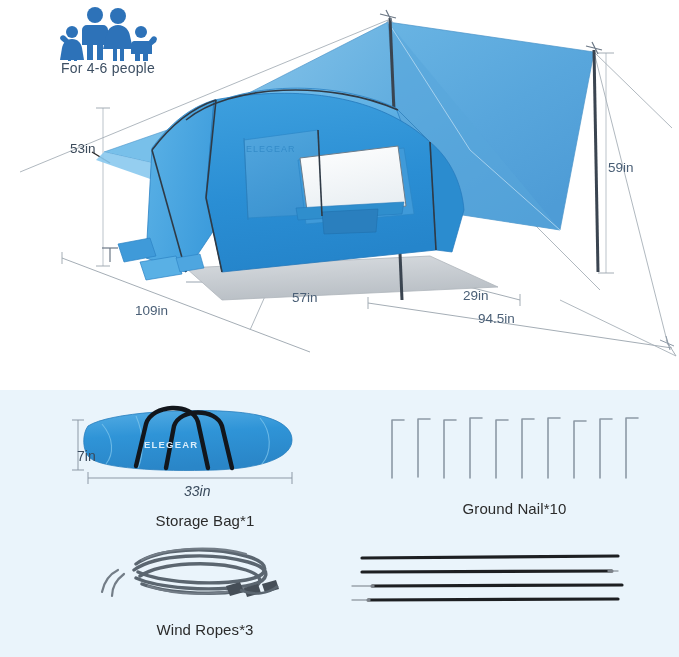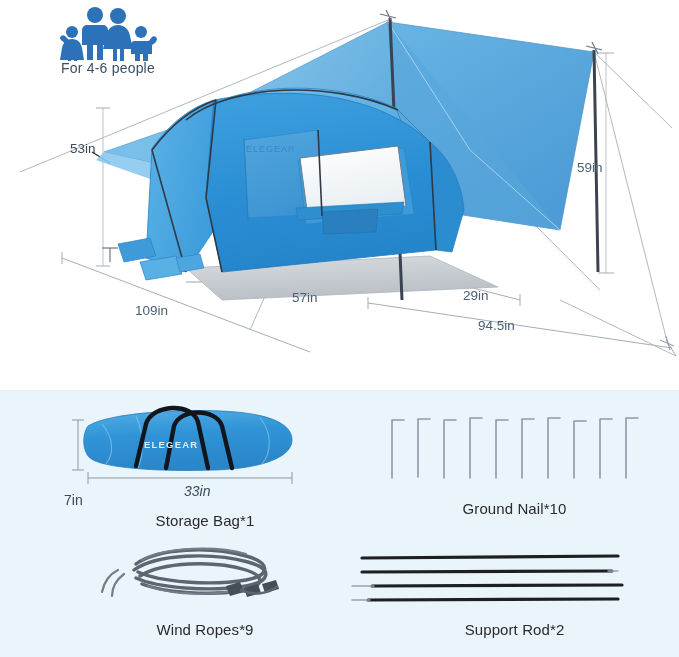--- a/index.html
+++ b/index.html
@@ -23,25 +23,25 @@
     position:absolute;left:0;top:56px;width:160px;
     text-align:center;
     font-size:14px;color:#3d4f63;letter-spacing:.2px;
     white-space:nowrap;
   }
 
   
   .dim{position:absolute;font-size:13.5px;color:#4a5f76;white-space:nowrap;}
   .dim.dark{color:#3b4a5a;}
   #d53{left:70px;top:141px;}
-  #d59{left:577px;top:160px;}
+  #d59{left:608px;top:160px;}
   #d57{left:258px;top:290px;margin-left:34px;}
   #d29{left:463px;top:288px;}
   #d109{left:135px;top:303px;text-align:right;}
-  #d945{left:478px;top:318px;}
+  #d945{left:478px;top:311px;}
 
   
   #parts{
     position:absolute;left:0;top:390px;width:679px;height:267px;
     background:#eaf4fb;
   }
   .cell{position:absolute;}
   .cell .art{position:absolute;left:0;top:0;}
   .cell .lbl{
     position:absolute;width:100%;text-align:center;
@@ -50,21 +50,21 @@
   #cell-bag{left:40px;top:8px;width:330px;height:125px;}
   #cell-bag .lbl{top:114px;}
   #cell-nail{left:350px;top:8px;width:329px;height:125px;}
   #cell-nail .lbl{top:102px;}
   #cell-rope{left:40px;top:140px;width:330px;height:120px;}
   #cell-rope .lbl{top:91px;}
   #cell-rod{left:350px;top:140px;width:329px;height:120px;}
   #cell-rod .lbl{top:91px;}
 
   .minidim{position:absolute;font-size:14px;color:#394a5c;white-space:nowrap;}
-  #bag-h{left:24px;top:50px;margin-top:44px;}
+  #bag-h{left:37px;top:50px;}
   #bag-w{left:144px;top:85px;font-style:italic;}
 </style>
 </head>
 <body>
 
 <div id="stage">
 
   <div id="hero">
 
     <svg width="679" height="390" viewBox="0 0 679 390">
@@ -329,34 +329,33 @@
 
         <g fill="#454e57">
           <path d="M186 56 l14 -4 4 10 -14 4z"></path>
           <path d="M204 58 l14 -4 3 9 -14 4z"></path>
           <path d="M222 54 l14 -4 3 9 -14 4z"></path>
         </g>
         <g fill="none" stroke="#5b6670" stroke-width="2.6">
           <path d="M200 60 C 214 66, 228 64, 238 56"></path>
         </g>
       </svg>
-      <div class="lbl">Wind Ropes*9</div>
+      <div class="lbl">Wind Ropes*3</div>
     </div>
 
     <div class="cell" id="cell-rod">
       <svg class="art" width="329" height="90" viewBox="0 0 329 90">
         <g stroke="#1d1f22" stroke-linecap="round">
           <line x1="12" y1="28" x2="268" y2="26" stroke-width="3.2"></line>
           <line x1="12" y1="42" x2="262" y2="41" stroke-width="3.2"></line>
           <line x1="22" y1="56" x2="272" y2="55" stroke-width="3.2"></line>
           <line x1="18" y1="70" x2="268" y2="69" stroke-width="3.2"></line>
         </g>
         <g stroke="#9aa3ac" stroke-width="1.4" stroke-linecap="round">
           <line x1="2" y1="56" x2="24" y2="56"></line>
           <line x1="2" y1="70" x2="20" y2="70"></line>
           <line x1="258" y1="41" x2="268" y2="41"></line>
         </g>
       </svg>
-      <div class="lbl">Support Rod*2</div>
     </div>
 
   </div>
 </div>
 
 </body></html>

